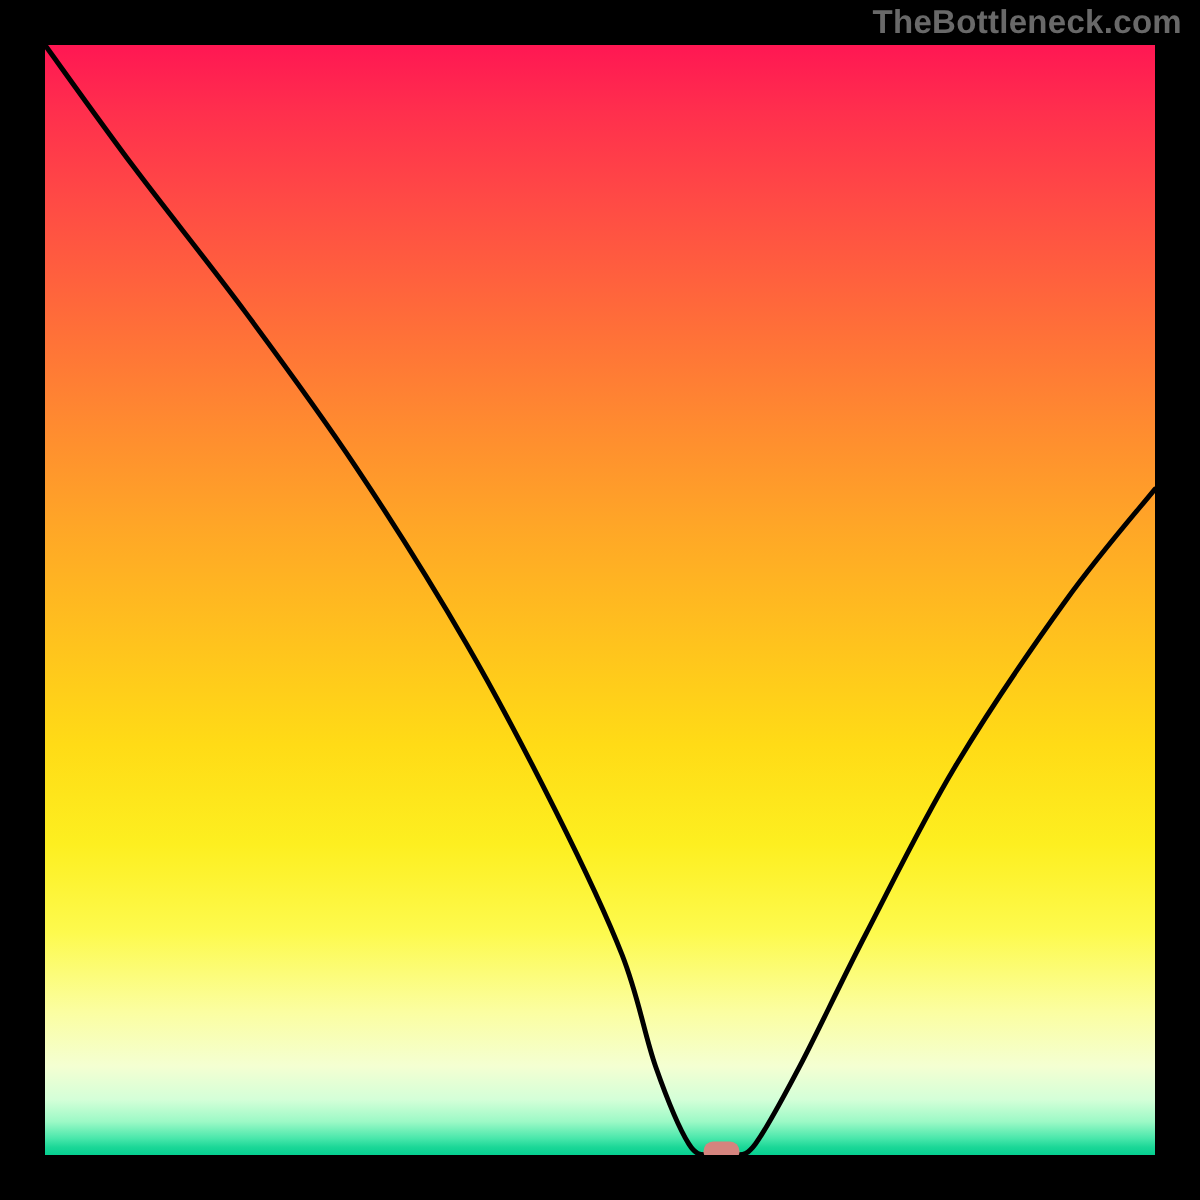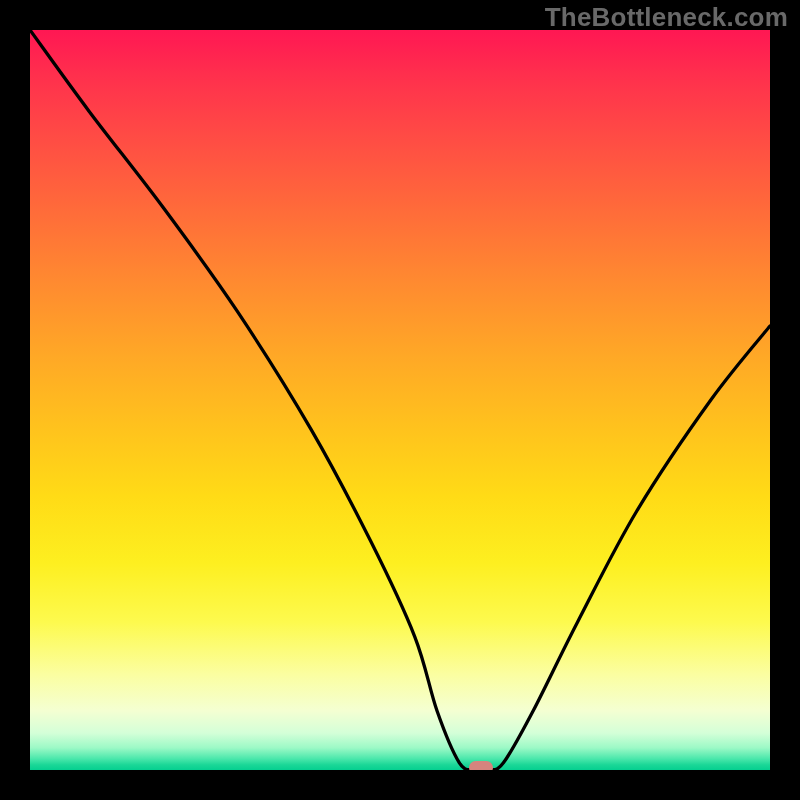--- a/index.html
+++ b/index.html
@@ -15,21 +15,21 @@
     position: relative;
     width: 800px;
     height: 800px;
     background: #000;
   }
   .watermark {
     position: absolute;
     top: 2px;
     right: 12px;
     color: #696969;
-    font-size: 26px;
+    font-size: 22px;
     font-weight: 600;
     letter-spacing: 0.2px;
   }
   .plot {
     position: absolute;
     left: 30px;
     top: 30px;
     width: 740px;
     height: 740px;
     overflow: hidden;

